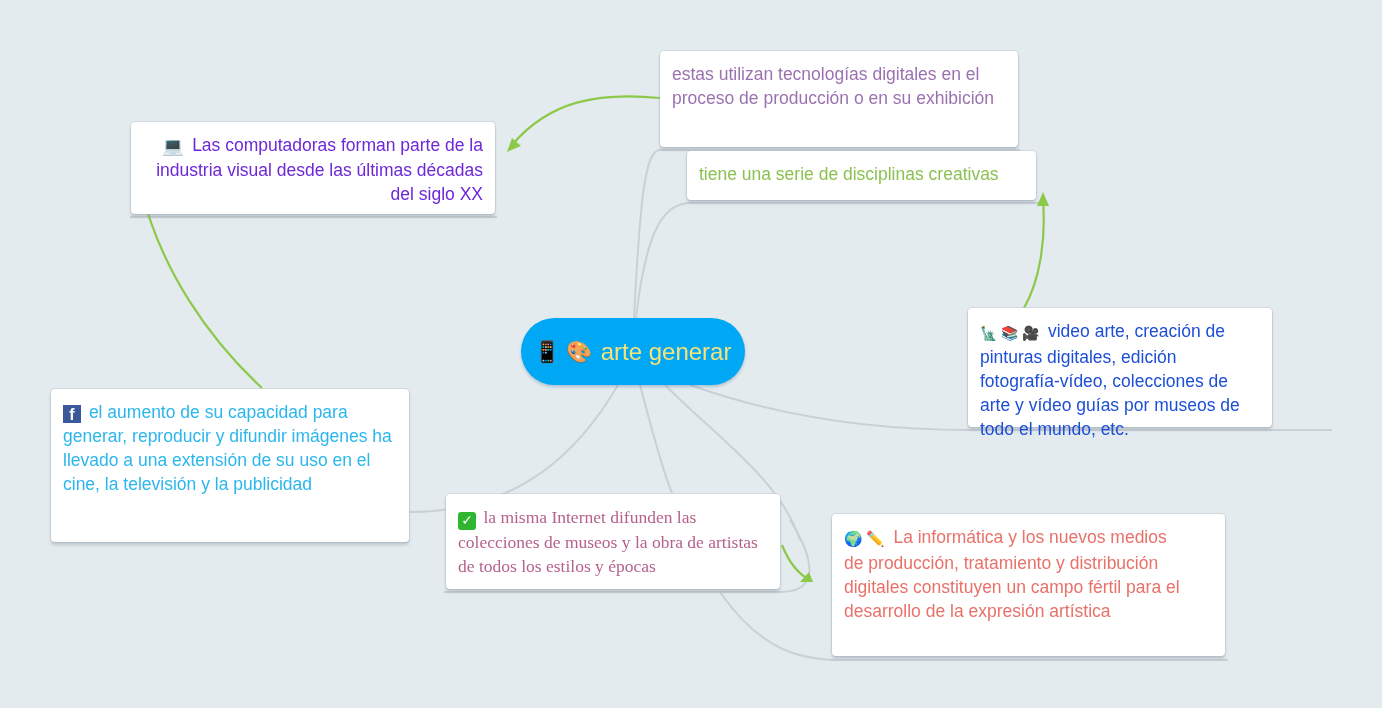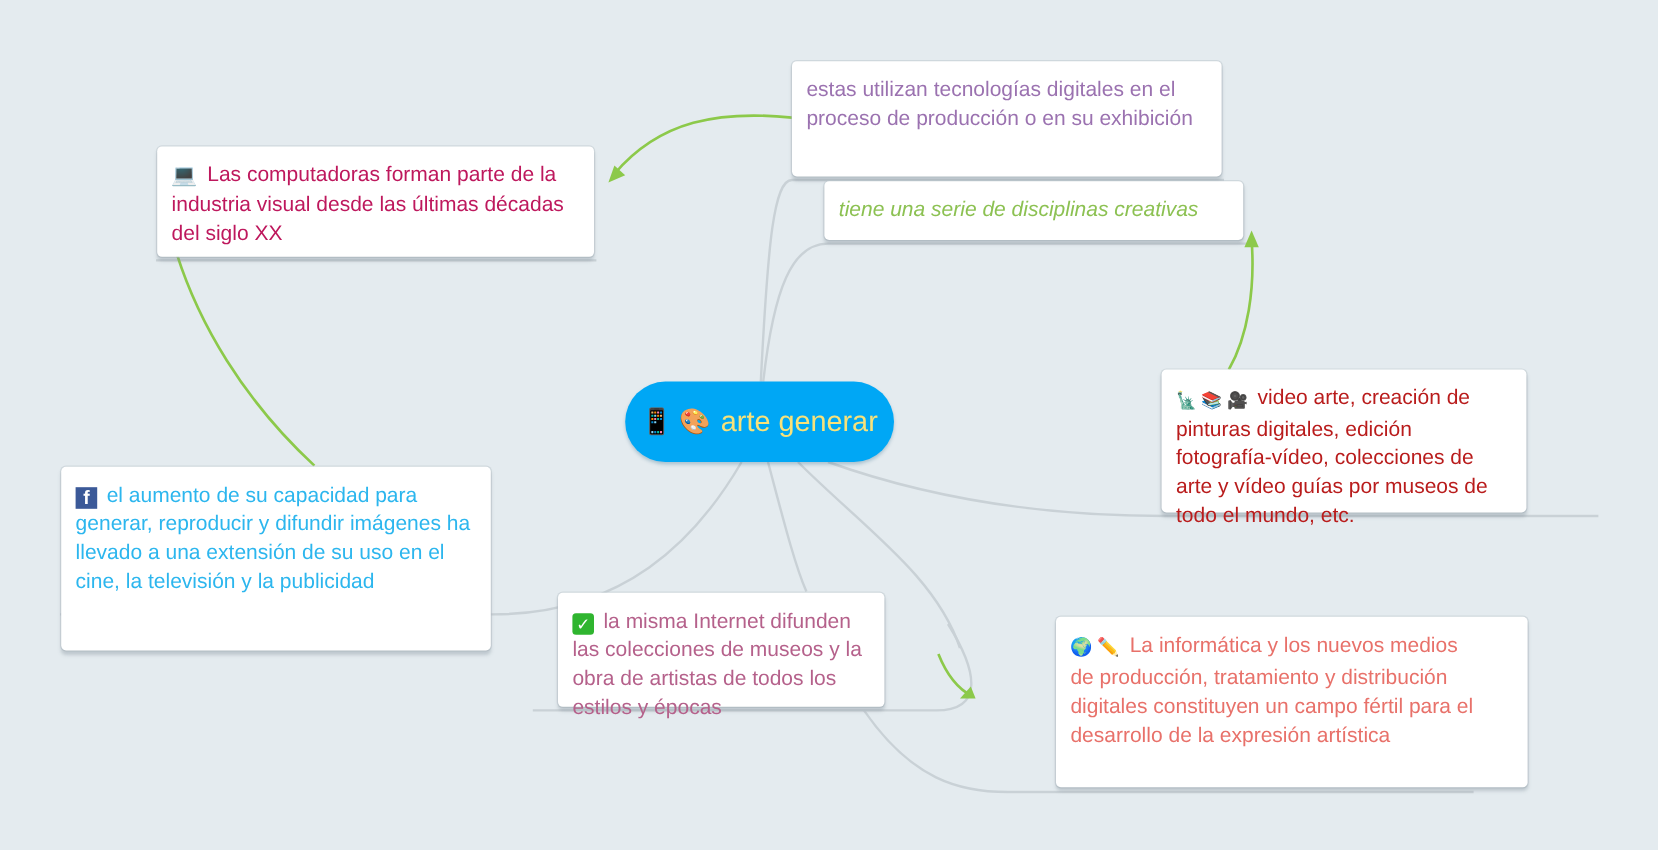--- a/index.html
+++ b/index.html
@@ -74,40 +74,40 @@
 
 <div class="root">
   <span class="ico">📱 🎨</span>
   <span>arte generar</span>
 </div>
 
 <div class="node" style="left:660px; top:51px; width:358px; height:96px; color:#9b72b0;">
   <span>estas utilizan tecnologías digitales en el proceso de producción o en su exhibición</span>
 </div>
 
-<div class="node" style="left:687px; top:151px; width:349px; height:49px; color:#8cc152;font-style:italic;">
+<div class="node" style="left:687px; top:151px; width:349px; height:49px; color:#8cc152;">
   <span>tiene una serie de disciplinas creativas</span>
 </div>
 
-<div class="node" style="left:131px; top:122px; width:364px; height:92px; color:#be185d;">
+<div class="node" style="left:131px; top:122px; width:364px; height:92px; color:#6d28d9;text-align:right;">
   <span class="ico">💻</span>
   <span>Las computadoras forman parte de la industria visual desde las últimas décadas del siglo XX</span>
 </div>
 
-<div class="node" style="left:968px; top:308px; width:304px; height:119px; color:#b91c1c;">
+<div class="node" style="left:968px; top:308px; width:304px; height:119px; color:#1d4ed8;">
   <span class="ico" style="font-size:14px;">🗽 📚 🎥</span>
   <span>video arte, creación de pinturas digitales, edición fotografía-vídeo, colecciones de arte y vídeo guías por museos de todo el mundo, etc.</span>
 </div>
 
 <div class="node" style="left:51px; top:389px; width:358px; height:153px; color:#2cb6ee;">
   <span class="fb">f</span>
   <span>el aumento de su capacidad para generar, reproducir y difundir imágenes ha llevado a una extensión de su uso en el cine, la televisión y la publicidad</span>
 </div>
 
-<div class="node" style="left:465px; top:494px; width:272px; height:95px; color:#b5618b;">
+<div class="node" style="left:446px; top:494px; width:334px; height:95px; color:#b5618b;font-family:Liberation Serif, serif;">
   <span class="check">✓</span>
   <span>la misma Internet difunden las colecciones de museos y la obra de artistas de todos los estilos y épocas</span>
 </div>
 
-<div class="node" style="left:880px; top:514px; width:393px; height:142px; color:#e8716a; padding-right:40px;">
+<div class="node" style="left:832px; top:514px; width:393px; height:142px; color:#e8716a; padding-right:40px;">
   <span class="ico" style="font-size:15px;">🌍 ✏️</span>
   <span>La informática y los nuevos medios de producción, tratamiento y distribución digitales constituyen un campo fértil para el desarrollo de la expresión artística</span>
 </div>
 
 </body></html>

